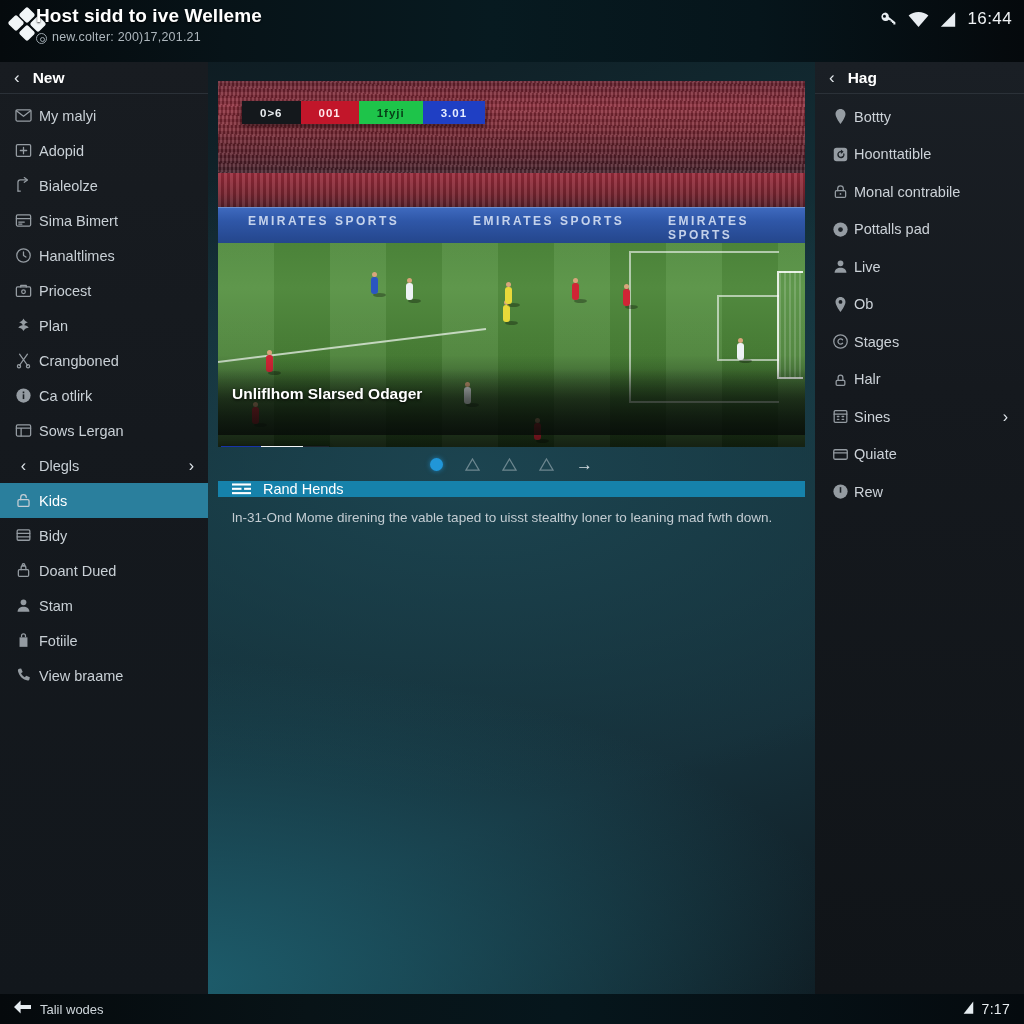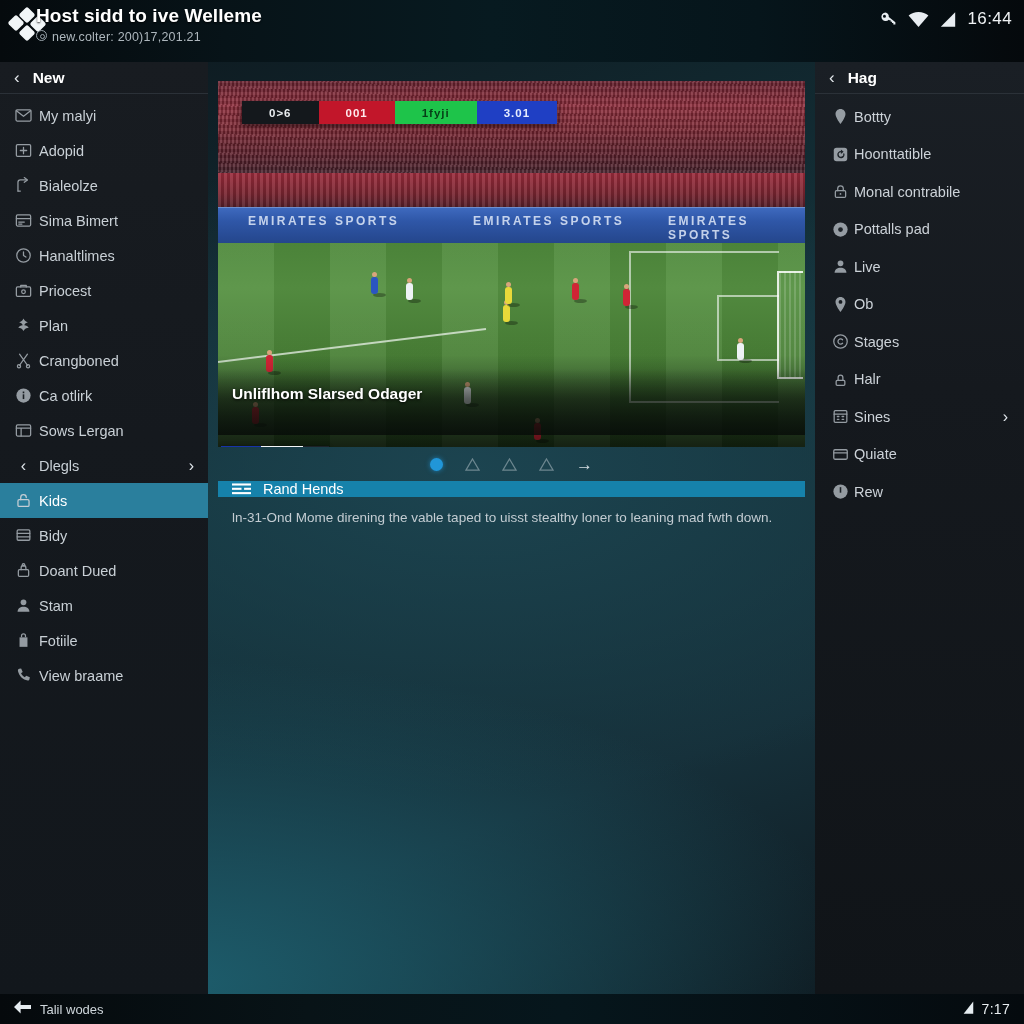--- a/index.html
+++ b/index.html
@@ -35,21 +35,21 @@
   #logo .d1 { left:0px;  top:9px; }
   #logo .d2 { left:11px; top:1px; }
   #logo .d3 { left:22px; top:10px; }
   #logo .d4 { left:11px; top:19px; }
 
   #title-wrap { position:absolute; left:36px; top:3px; }
   #app-title {
     font-size:19px; font-weight:bold; color:#ffffff; letter-spacing:.1px;
     text-shadow:0 1px 2px rgba(0,0,0,.8); line-height:26px;
   }
-  #subtitle-row { display:flex; align-items:flex-start; gap:5px; margin-top:1px; }
+  #subtitle-row { display:flex; align-items:flex-end; gap:5px; margin-top:1px; }
   #subtitle { font-size:12.5px; color:#aeb7bd; letter-spacing:.2px; }
   .ring-icon {
     width:11px; height:11px; border:1.6px solid #9aa4ab; border-radius:50%;
     position:relative; flex:0 0 auto;
   }
   .ring-icon::after {
     content:""; position:absolute; left:3px; top:3px; width:3px; height:3px;
     border:1.4px solid #9aa4ab; border-radius:50%;
   }
 
@@ -172,21 +172,21 @@
   .shadow {
     position:absolute; width:13px; height:4px; border-radius:50%;
     background:rgba(0,0,0,.30);
   }
   
   #scorebug {
     position:absolute; left:24px; top:20px; height:23px; display:flex;
     box-shadow:0 2px 6px rgba(0,0,0,.55); font-size:11.5px; font-weight:bold;
     letter-spacing:1px; z-index:4;
   }
-  #scorebug .seg { display:flex; align-items:center; justify-content:center; padding:0 27px; }
+  #scorebug .seg { display:flex; align-items:center; justify-content:center; padding:0 18px; }
   #scorebug .s-blk { background:#14181c; color:#e9edf0; min-width:52px; }
   #scorebug .s-red { background:#c2162a; color:#ffe9ec; min-width:52px; }
   #scorebug .s-grn { background:#1ec44a; color:#063d16; min-width:52px; }
   #scorebug .s-blu { background:#1f3fc4; color:#e6ecff; min-width:52px; }
   
   #scorebug2 {
     position:absolute; left:3px; bottom:-16px; height:17px; display:flex;
     font-size:10px; font-weight:bold; letter-spacing:.6px; z-index:4;
     box-shadow:0 1px 4px rgba(0,0,0,.6);
   }

